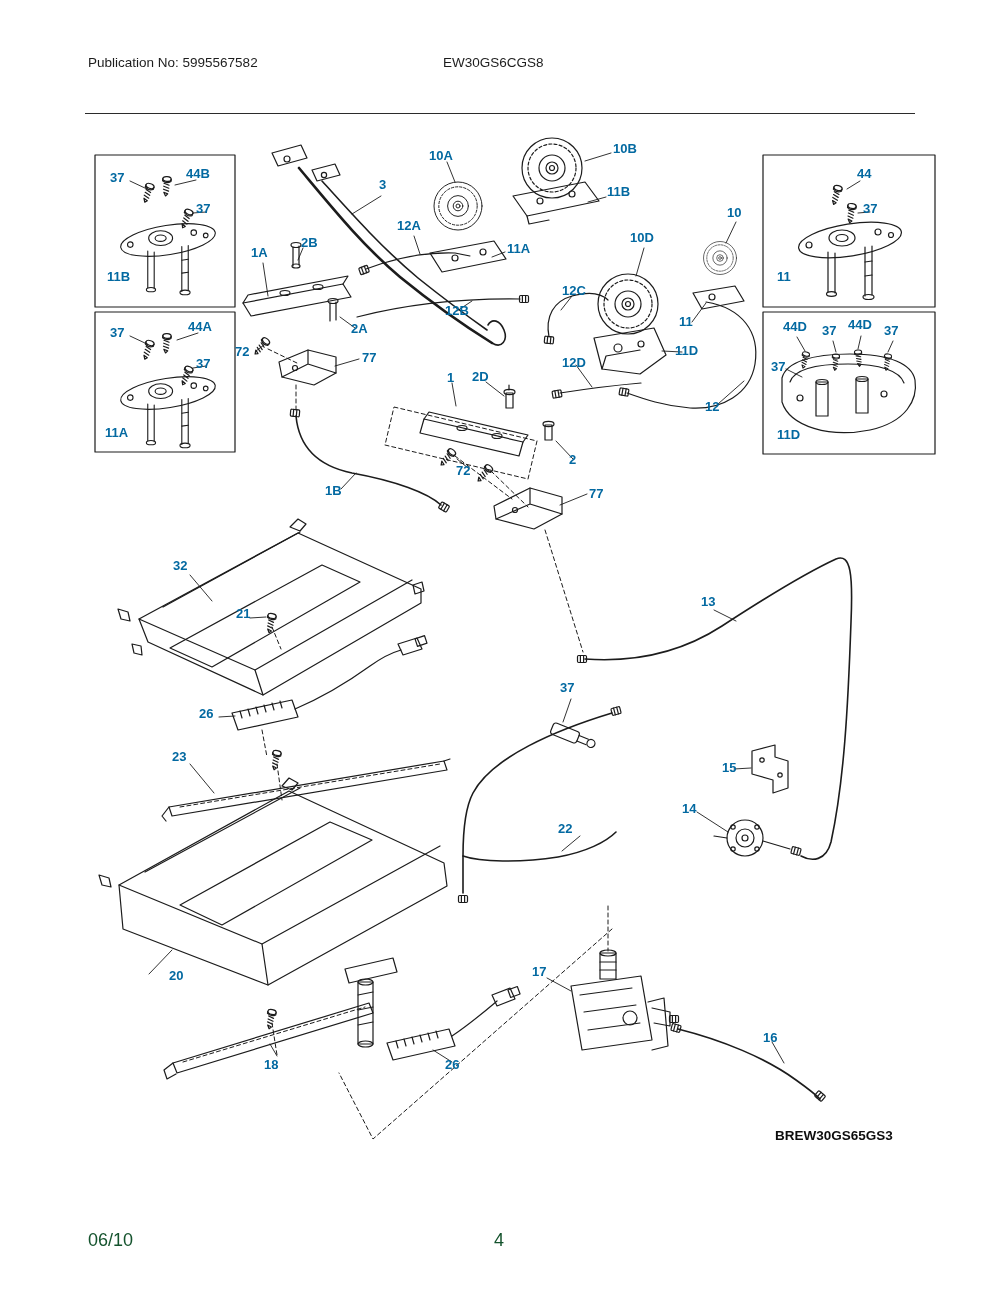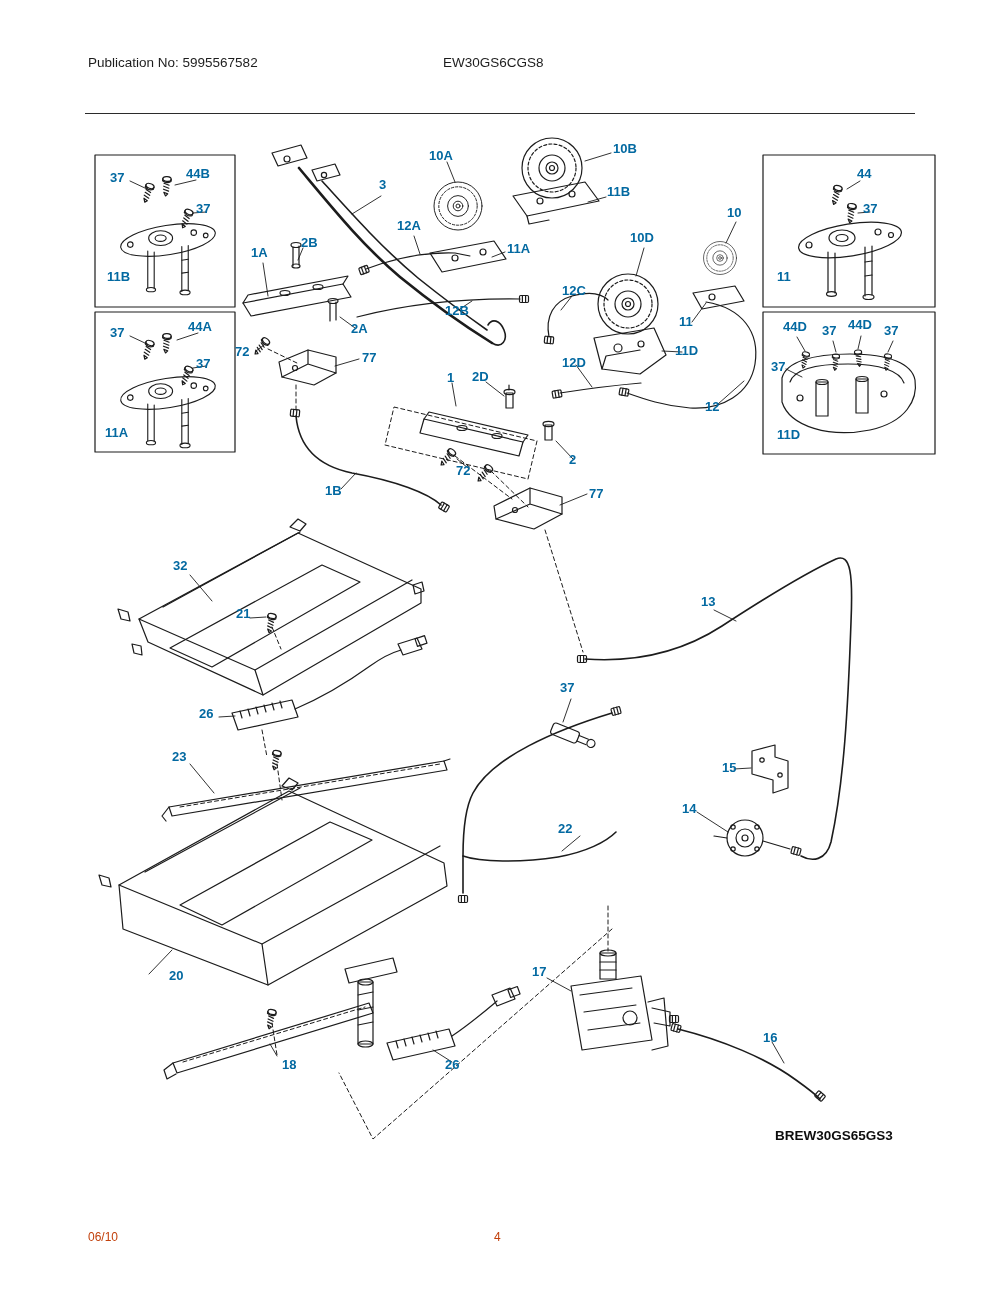--- a/index.html
+++ b/index.html
@@ -8,21 +8,21 @@
   .page { position:relative; width:1000px; height:1294px; background:#fff; overflow:hidden; margin:0 auto; }
   .hdr-text { position:absolute; font-size:13.5px; color:#1d1d1d; }
   .pub-no { left:88px; top:55px; }
   .model-no { left:443px; top:55px; }
   .section-title { position:absolute; top:90px; left:0; width:100%; text-align:center; font-size:14.5px; color:#1d1d1d; letter-spacing:.5px; }
   .rule { position:absolute; top:113px; left:85px; width:830px; height:1.4px; background:#2b2b2b; }
   .art-svg { position:absolute; left:0; top:0; width:1000px; height:1294px; }
   .callout-layer { position:absolute; left:0; top:0; width:100%; height:100%; pointer-events:none; }
   .callout { position:absolute; font-size:13px; font-weight:bold; color:#0369a1; white-space:nowrap; line-height:1; }
   .watermark { position:absolute; left:775px; top:1128px; font-size:13.5px; font-weight:bold; color:#0d0d0d; }
-  .ftr-text { position:absolute; font-size:12px; color:#c2410c; }
+  .ftr-text { position:absolute; font-size:18px; color:#14532d; }
   .ftr-date { left:88px; top:1230px; }
   .ftr-page { left:494px; top:1230px; }
   .dash { stroke-dasharray:4 3; stroke-width:1; }
   .ldr { stroke-width:0.9; }
 </style>
 </head>
 <body>
 
 <div class="page">
 
@@ -490,21 +490,21 @@
       <span class="callout" style="left: 172px; top: 750px;">23</span>
 
       <span class="callout" style="left: 722px; top: 761px;">15</span>
 
       <span class="callout" style="left: 682px; top: 802px;">14</span>
 
       <span class="callout" style="left: 558px; top: 822px;">22</span>
 
       <span class="callout" style="left: 129px; top: 969px; margin-left: 40px;">20</span>
 
-      <span class="callout" style="left: 264px; top: 1058px; margin-left: 18px;">18</span>
+      <span class="callout" style="left: 264px; top: 1058px;">18</span>
 
       <span class="callout" style="left: 445px; top: 1058px;">26</span>
 
       <span class="callout" style="left: 532px; top: 965px;">17</span>
 
       <span class="callout" style="left: 763px; top: 1031px;">16</span>
     </div>
 
   <span class="watermark">BREW30GS65GS3</span>
 

